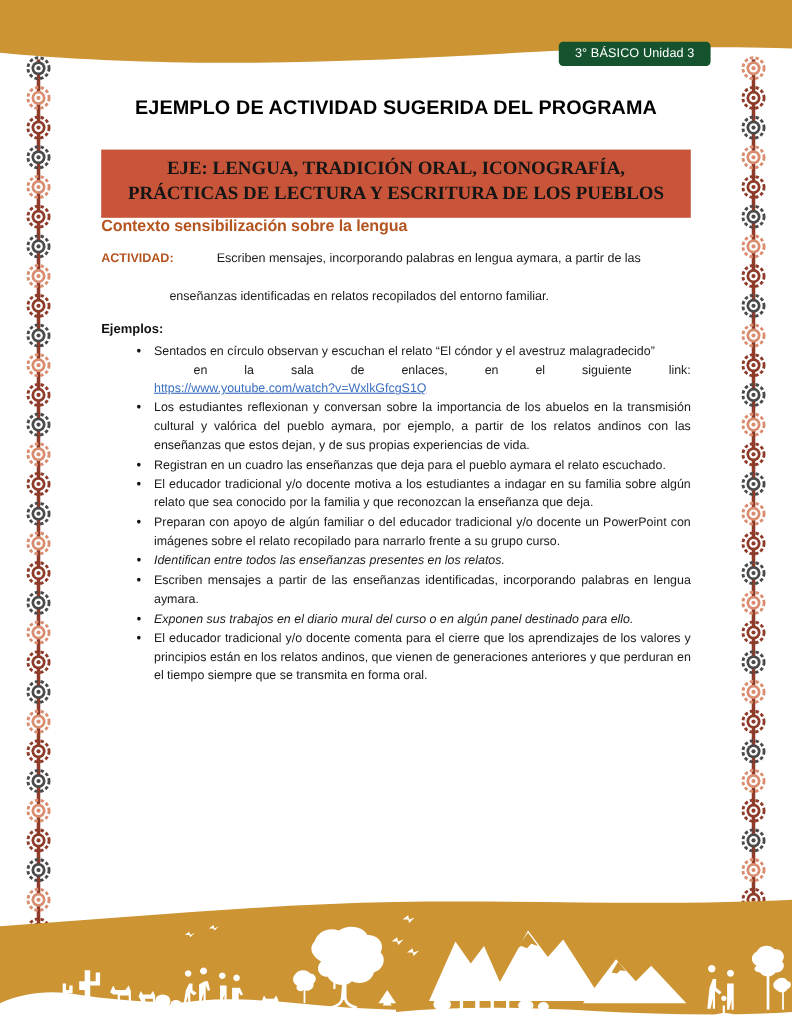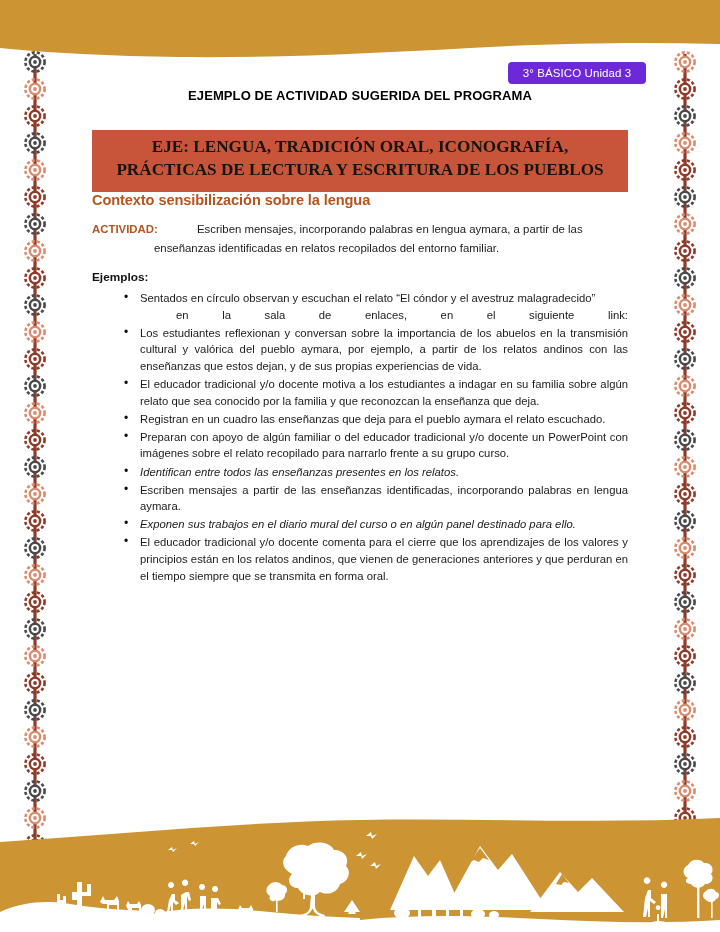--- a/index.html
+++ b/index.html
@@ -20,29 +20,28 @@
   
   .top-wave{
     position:absolute;top:0;left:0;width:720px;height:80px;
     z-index:1;
   }
   
   .unit-badge{
     position:absolute;
     top:38px;left:508px;
     width:138px;height:22px;
-    background:#6d28d9;
+    background:#14532d;
     border-radius:4px;
     color:#ffffff;
     font-size:11.5px;
     line-height:22px;
     text-align:center;
     letter-spacing:.1px;
     z-index:4;
-    margin-top:24px;
   }
   .badge-stem{
     position:absolute;
     top:30px;left:594px;
     width:7px;height:12px;
     background:#CC9433;
     z-index:3;
   }
 
   
@@ -61,21 +60,21 @@
     position:absolute;
     left:92px;top:0;
     width:536px;
     z-index:5;
   }
 
   .doc-kicker{
     margin-top:88px;
     text-align:center;
     font-weight:bold;
-    font-size:13px;
+    font-size:18px;
     color:#000000;
     letter-spacing:.1px;
   }
 
   .eje-banner{
     margin-top:27px;
     background:#C8553A;
     padding:6px 10px 11px 10px;
     text-align:center;
     font-family:"Liberation Serif", serif;
@@ -102,21 +101,21 @@
     text-align:justify;
   }
   .activity-block .act-label{
     font-weight:bold;
     color:#B4541F;
   }
   .activity-line2{
     display:block;
     margin-left:62px;
     text-align:left;
-    margin-top:1px;
+    margin-top:17px;
   }
 
   .ejemplos-title{
     margin-top:13px;
     font-weight:bold;
     font-size:11.8px;
     color:#111111;
   }
 
   ul.examples{
@@ -391,24 +390,25 @@
       <span class="spread" style="display:inline;">Escriben mensajes, incorporando palabras en lengua aymara, a partir de las</span>
       <span class="activity-line2">enseñanzas identificadas en relatos recopilados del entorno familiar.</span>
     </div>
 
     <div class="ejemplos-title">Ejemplos:</div>
 
     <ul class="examples">
       <li>
         <span>Sentados en círculo observan y escuchan el relato “El cóndor y el avestruz malagradecido”</span>
         <span class="spread">en la sala de enlaces, en el siguiente link:</span>
+        <a class="u-link" href="#">https://www.youtube.com/watch?v=WxlkGfcgS1Q</a>
       </li>
       <li>Los estudiantes reflexionan y conversan sobre la importancia de los abuelos en la transmisión cultural y valórica del pueblo aymara, por ejemplo, a partir de los relatos andinos con las enseñanzas que estos dejan, y de sus propias experiencias de vida.</li>
+      <li>Registran en un cuadro las enseñanzas que deja para el pueblo aymara el relato escuchado.</li>
       <li>El educador tradicional y/o docente motiva a los estudiantes a indagar en su familia sobre algún relato que sea conocido por la familia y que reconozcan la enseñanza que deja.</li>
-      <li>Registran en un cuadro las enseñanzas que deja para el pueblo aymara el relato escuchado.</li>
       <li>Preparan con apoyo de algún familiar o del educador tradicional y/o docente un PowerPoint con imágenes sobre el relato recopilado para narrarlo frente a su grupo curso.</li>
       <li class="nojustify">Identifican entre todos las enseñanzas presentes en los relatos.</li>
       <li>Escriben mensajes a partir de las enseñanzas identificadas, incorporando palabras en lengua aymara.</li>
       <li class="nojustify">Exponen sus trabajos en el diario mural del curso o en algún panel destinado para ello.</li>
       <li>El educador tradicional y/o docente comenta para el cierre que los aprendizajes de los valores y principios están en los relatos andinos, que vienen de generaciones anteriores y que perduran en el tiempo siempre que se transmita en forma oral.</li>
     </ul>
   </div>
 
   <svg class="bottom-scene" viewBox="0 0 720 118" preserveAspectRatio="none">
 

